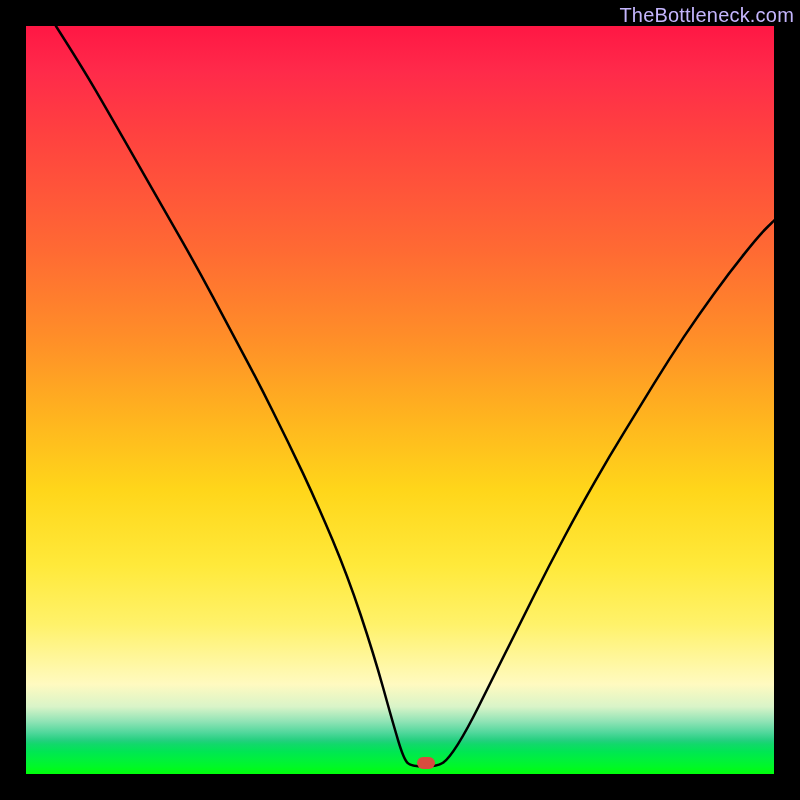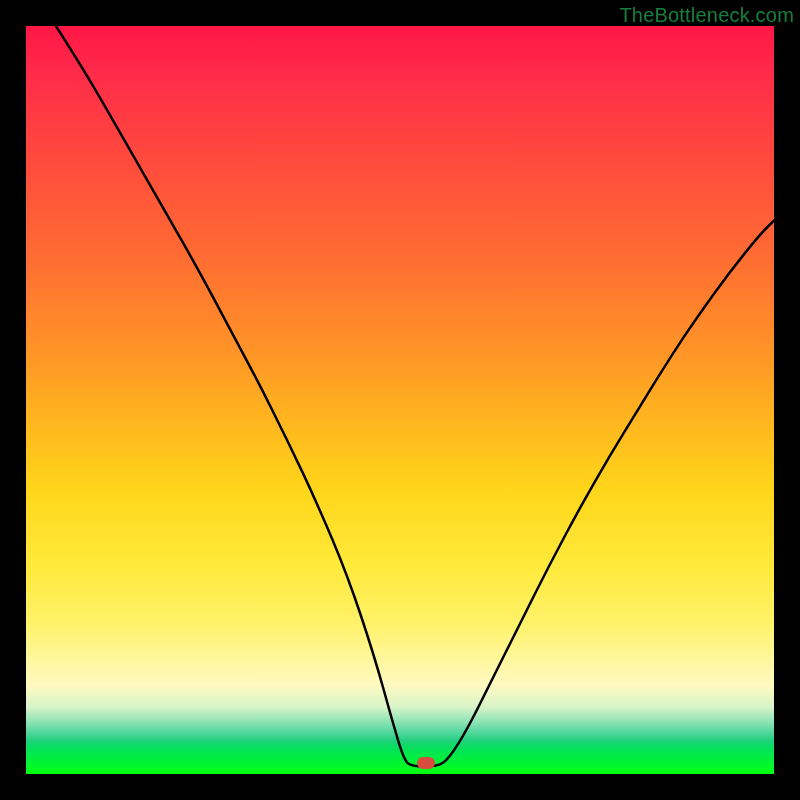--- a/index.html
+++ b/index.html
@@ -61,21 +61,21 @@
     height: 12px;
     border-radius: 6px;
     background: #d94b3f;
     transform: translate(-50%, -50%);
     pointer-events: none;
   }
   .watermark {
     position: absolute;
     top: 4px;
     right: 6px;
-    color: #15803d;
+    color: #c4b5fd;
     font-size: 20px;
     font-weight: 500;
     letter-spacing: 0.2px;
   }
 </style>
 </head>
 <body>
 
 <div class="stage">
   <div class="plot">

